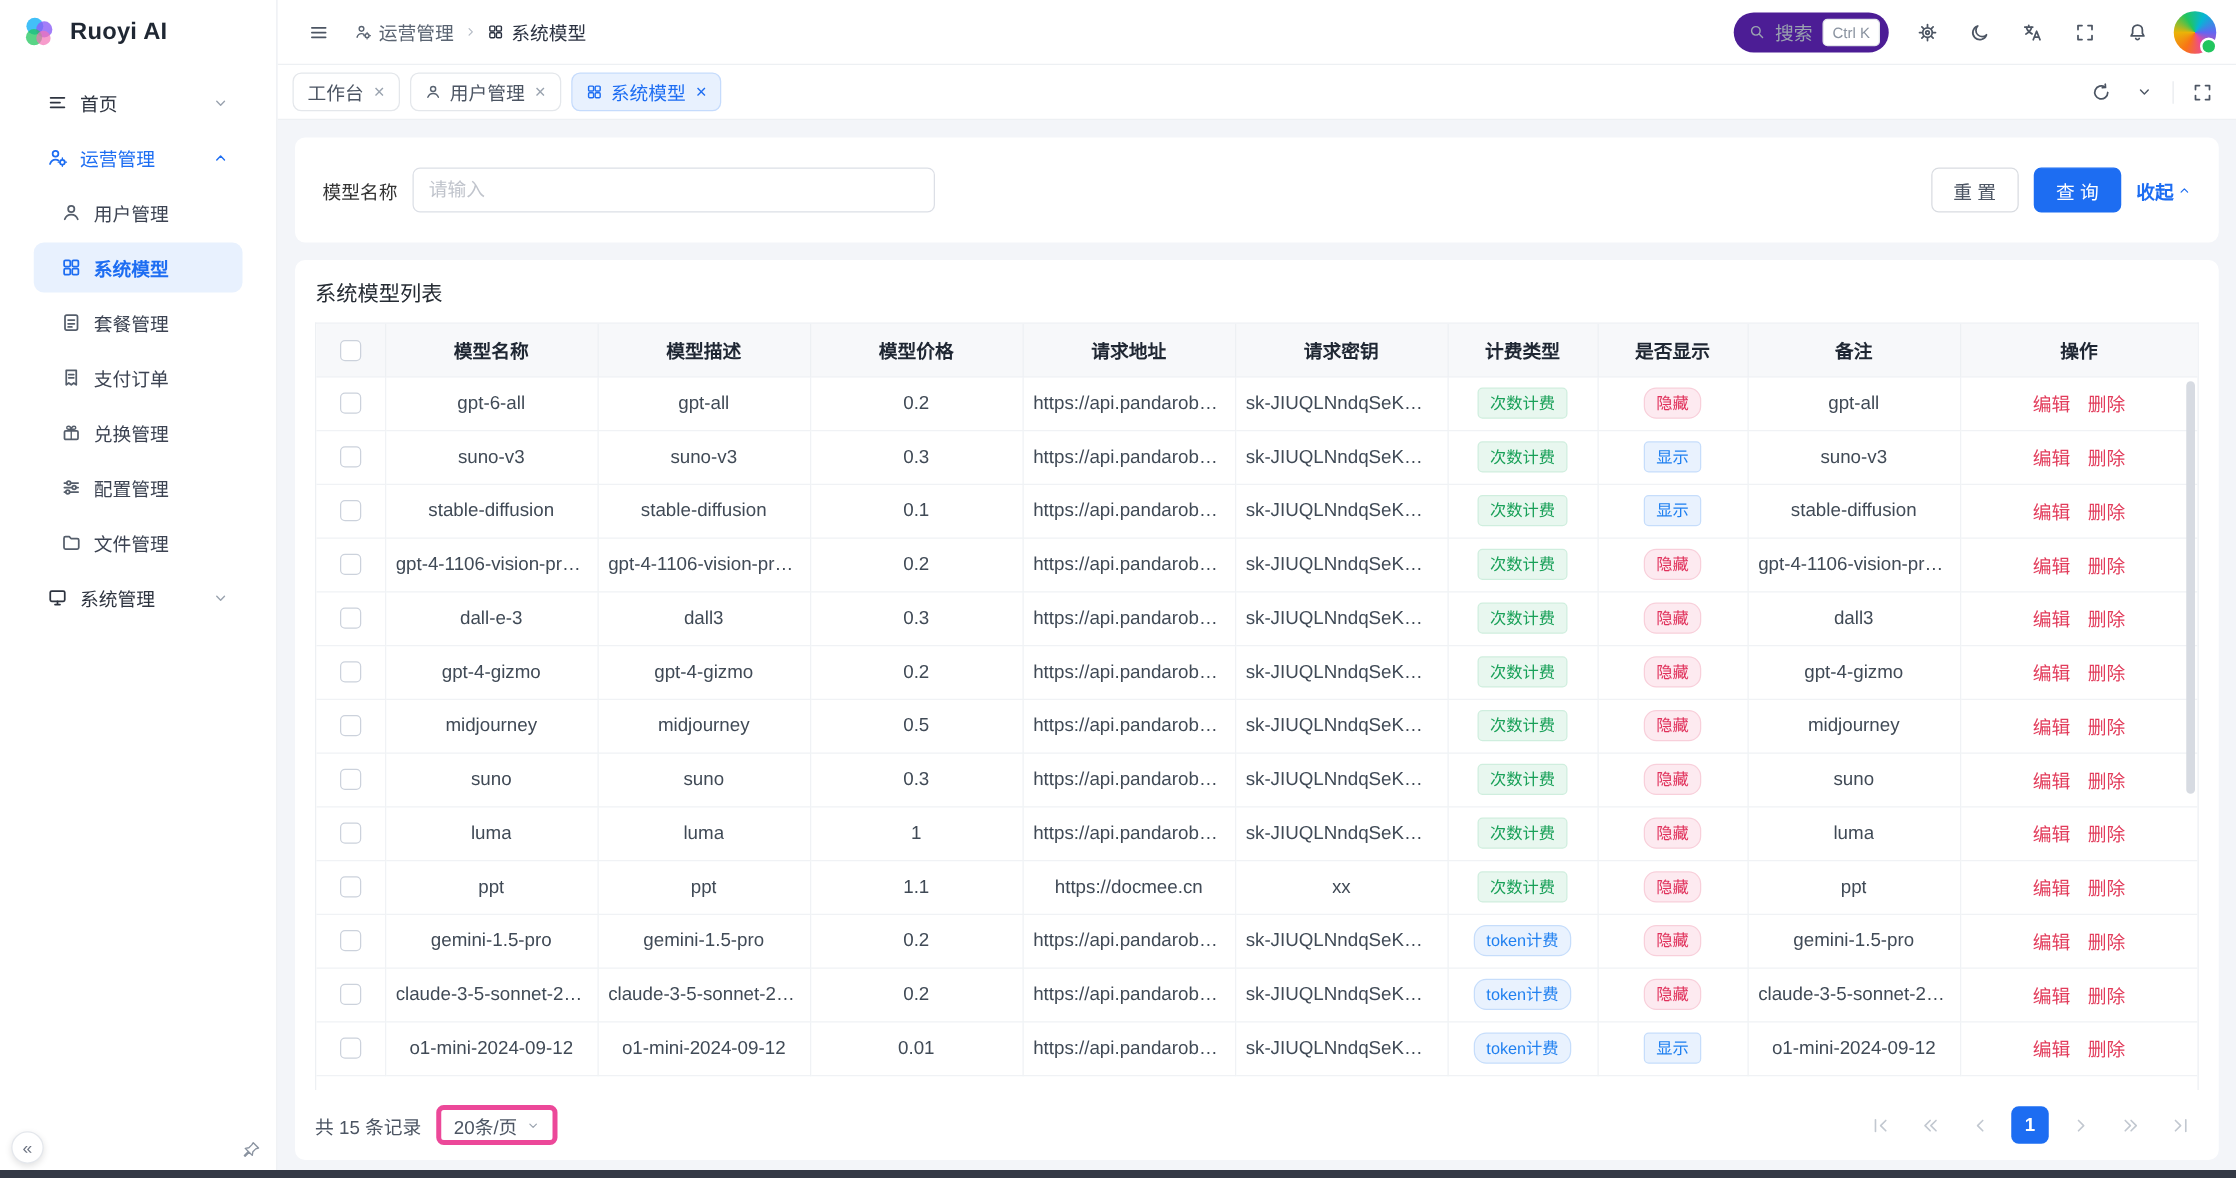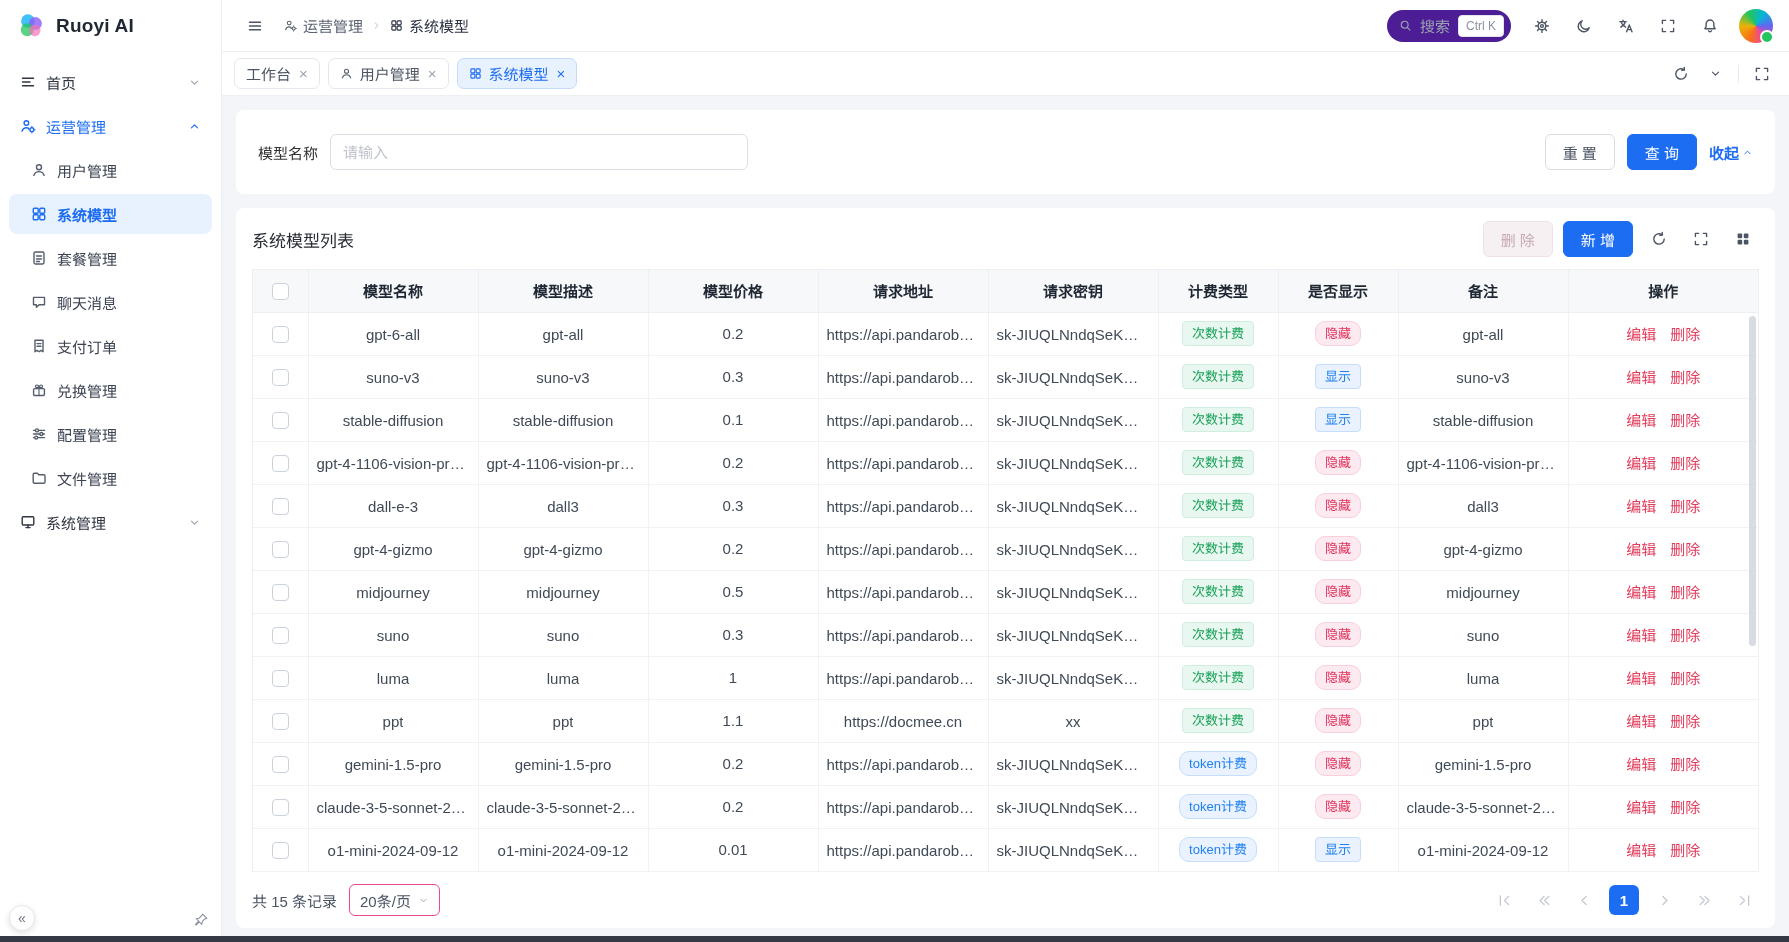--- a/index.html
+++ b/index.html
@@ -12,21 +12,21 @@
   .icon{display:inline-flex;align-items:center;justify-content:center;flex:none}
   .icon svg{width:16px;height:16px;fill:none;stroke:currentColor;stroke-width:1.4;stroke-linecap:round;stroke-linejoin:round;display:block}
   .icon.sm svg{width:13px;height:13px}
   .icon.xs svg{width:11px;height:11px}
 
   
   .sidebar{width:222px;height:100%;background:#fff;border-right:1px solid #eceef2;display:flex;flex-direction:column;position:relative;flex-shrink:0;z-index:5}
   .logo{height:52px;display:flex;align-items:center;gap:10px;padding:0 16px;cursor:pointer}
   .logo svg{width:30px;height:30px;display:block}
   .logo-text{font-size:19px;font-weight:700;color:#1f2733;letter-spacing:.2px}
-  .menu{flex:1;padding:10px 9px;overflow:hidden}
+  .menu{flex:1;padding:10px 27px;overflow:hidden}
   .menu-item,.submenu-item{height:40px;margin-bottom:4px;display:flex;align-items:center;gap:10px;padding:0 11px;border-radius:8px;color:#2e3440;cursor:pointer}
   .menu-item .mi-label,.submenu-item .mi-label{flex:1;white-space:nowrap;overflow:hidden}
   .menu-item .chev{color:#9aa3af}
   .menu-item.active-trail,.menu-item.active-trail .chev{color:var(--primary)}
   .submenu-item{padding-left:22px;color:#3c4352}
   .submenu-item .mi-icon{color:#555e6b}
   .submenu-item.active{background:#e8f1fe;color:var(--primary);font-weight:600}
   .submenu-item.active .mi-icon{color:var(--primary)}
   .pin-btn{position:absolute;right:12px;bottom:14px;color:#8a93a0;cursor:pointer}
   .collapse-fab{position:fixed;left:9px;bottom:11px;width:26px;height:26px;border-radius:50%;background:#fff;border:1px solid #e4e7ec;box-shadow:0 2px 6px rgba(0,0,0,.12);display:flex;align-items:center;justify-content:center;color:#6b7280;font-size:14px;cursor:pointer;z-index:60}
@@ -97,21 +97,21 @@
   .tag-count{background:#e8f7ef;color:var(--success);border:1px solid #cfeede}
   .tag-token{background:#e9f2fe;color:var(--infoblue);border:1px solid #c6ddfb;border-radius:10px}
   .tag-shown{background:#e9f2fe;color:var(--infoblue);border:1px solid #c6ddfb}
   .tag-hidden{background:#fdeaf0;color:var(--danger);border:1px solid #f8cfda;border-radius:10px}
   .op-link{color:#e23c5b;cursor:pointer;margin:0 7px;font-weight:500}
   .v-scroll{position:absolute;top:46px;right:2px;width:7px;height:330px;border-radius:4px;background:#d7dbe2;cursor:pointer}
 
   
   .pagination{height:48px;display:flex;align-items:center;gap:12px;padding-top:8px;flex:none}
   .total-text{color:#4c5563}
-  .page-size{height:32px;border:1px solid #ec4899;border-radius:6px;display:flex;align-items:center;gap:7px;padding:0 10px;color:#4c5563;cursor:pointer}
+  .page-size{height:32px;border:4px solid #ec4899;border-radius:6px;display:flex;align-items:center;gap:7px;padding:0 10px;color:#4c5563;cursor:pointer}
   .page-size .icon{color:#9aa3af}
   .pager{margin-left:auto;display:flex;align-items:center;gap:10px}
   .pg-btn{width:30px;height:30px;border-radius:6px;display:flex;align-items:center;justify-content:center;color:#c2c8d0;cursor:pointer}
   .pg-btn svg{width:15px;height:15px}
   .pg-current{background:var(--primary);color:#fff;font-weight:600;font-size:15px}
 
   .bottom-strip{position:fixed;left:0;bottom:0;width:100%;height:6px;background:#343945;z-index:55}
 </style>
 </head>
 <body>
@@ -294,28 +294,20 @@
           </span>
       <span class="mi-label">系统模型</span>
     </div>
     <div class="submenu-item">
       <span class="icon mi-icon">
             <svg>
               <use href="#i-doc"></use>
             </svg>
           </span>
       <span class="mi-label">套餐管理</span>
-    </div>
-    <div class="submenu-item">
-      <span class="icon mi-icon">
-            <svg>
-              <use href="#i-chat"></use>
-            </svg>
-          </span>
-      <span class="mi-label">聊天消息</span>
     </div>
     <div class="submenu-item">
       <span class="icon mi-icon">
             <svg>
               <use href="#i-receipt"></use>
             </svg>
           </span>
       <span class="mi-label">支付订单</span>
     </div>
     <div class="submenu-item">
@@ -498,39 +490,20 @@
                 <use href="#i-chev-up"></use>
               </svg>
             </span>
         </span>
       </div>
     </div>
 
     <div class="card table-card">
       <div class="table-head-row">
         <span class="table-title">系统模型列表</span>
-        <div class="table-actions">
-          <button class="btn btn-danger-disabled">删 除</button>
-          <button class="btn btn-primary">新 增</button>
-          <span class="icon-btn icon">
-              <svg>
-                <use href="#i-refresh"></use>
-              </svg>
-            </span>
-          <span class="icon-btn icon">
-              <svg>
-                <use href="#i-expand"></use>
-              </svg>
-            </span>
-          <span class="icon-btn icon">
-              <svg>
-                <use href="#i-columns"></use>
-              </svg>
-            </span>
-        </div>
       </div>
 
       <div class="table-wrap">
         <table>
           <colgroup>
             <col style="width:55px">
               <col style="width:170px">
               <col style="width:170px">
               <col style="width:170px">
             <col style="width:170px">

